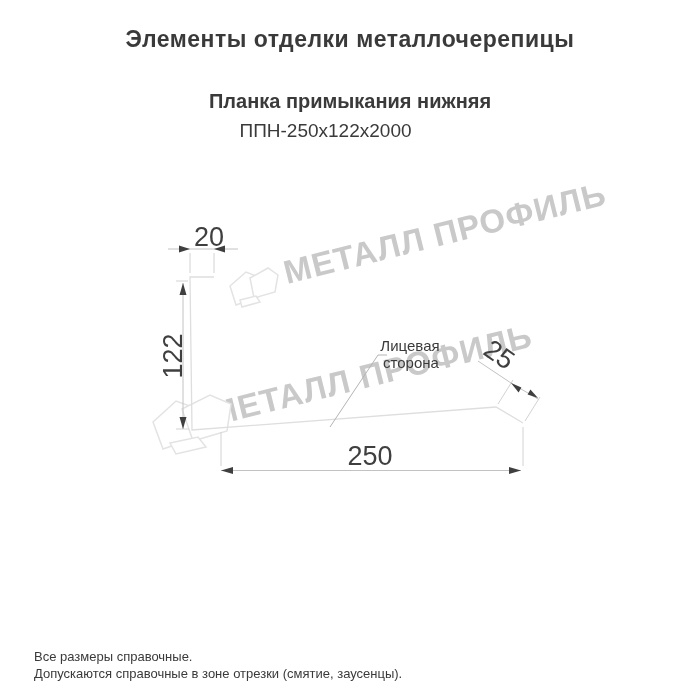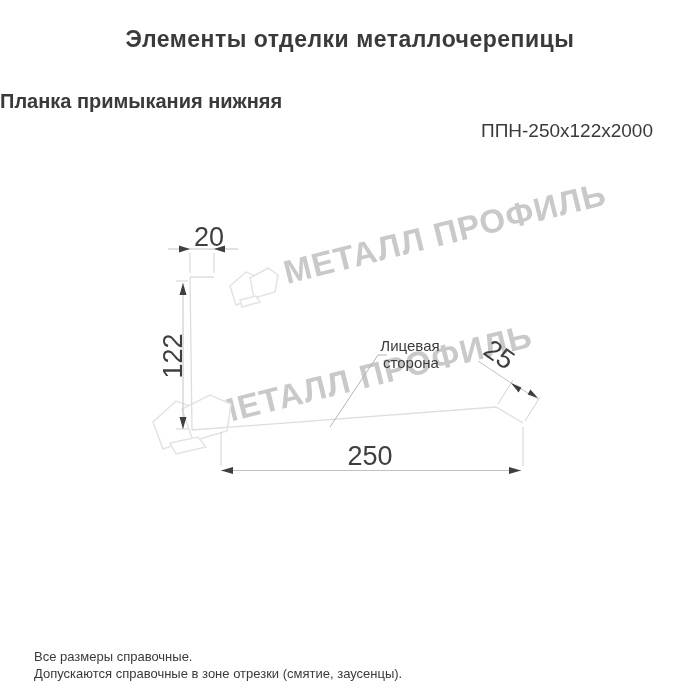--- a/index.html
+++ b/index.html
@@ -4,23 +4,23 @@
 <style>
   :root{
     --text:#3a3a3a; --dimension:#3f3f3f; --part-line:#dedede; --dim-line:#c2c2c2;
     --ext-line:#d2d2d2; --watermark:#c9c9c9; --logo-outline:#e3e3e3; --background:#ffffff;
   }
   html,body{margin:0;padding:0;background:var(--background);}
   .page{position:relative;width:700px;height:700px;background:var(--background);
         font-family:"Liberation Sans",sans-serif;overflow:hidden;}
   .title{position:absolute;left:0;top:26px;width:700px;text-align:center;
          font-size:23px;font-weight:bold;color:var(--text);letter-spacing:.5px;}
-  .subtitle{position:absolute;left:0;top:90px;width:700px;text-align:left;
+  .subtitle{position:absolute;left:0;top:90px;width:700px;text-align:center;
          font-size:20px;font-weight:bold;color:var(--text);}
-  .model{position:absolute;left:12px;top:120px;width:641px;text-align:right;
+  .model{position:absolute;left:5px;top:120px;width:641px;text-align:center;
          font-size:19px;font-weight:normal;color:var(--text);}
   svg.draw{position:absolute;left:0;top:0;}
   .wm{font-size:33px;font-weight:bold;fill:var(--watermark);letter-spacing:1px;}
   .dimtxt{font-size:27px;fill:var(--dimension);}
   .lbltxt{font-size:15px;fill:var(--text);}
   .partln{stroke:var(--part-line);stroke-width:1.3;fill:none;}
   .extln{stroke:var(--ext-line);stroke-width:1;fill:none;}
   .dimln{stroke:var(--dim-line);stroke-width:1;fill:none;}
   .arrow{fill:var(--dimension);stroke:none;}
   .logo{stroke:var(--logo-outline);stroke-width:1.5;fill:#ffffff;}

